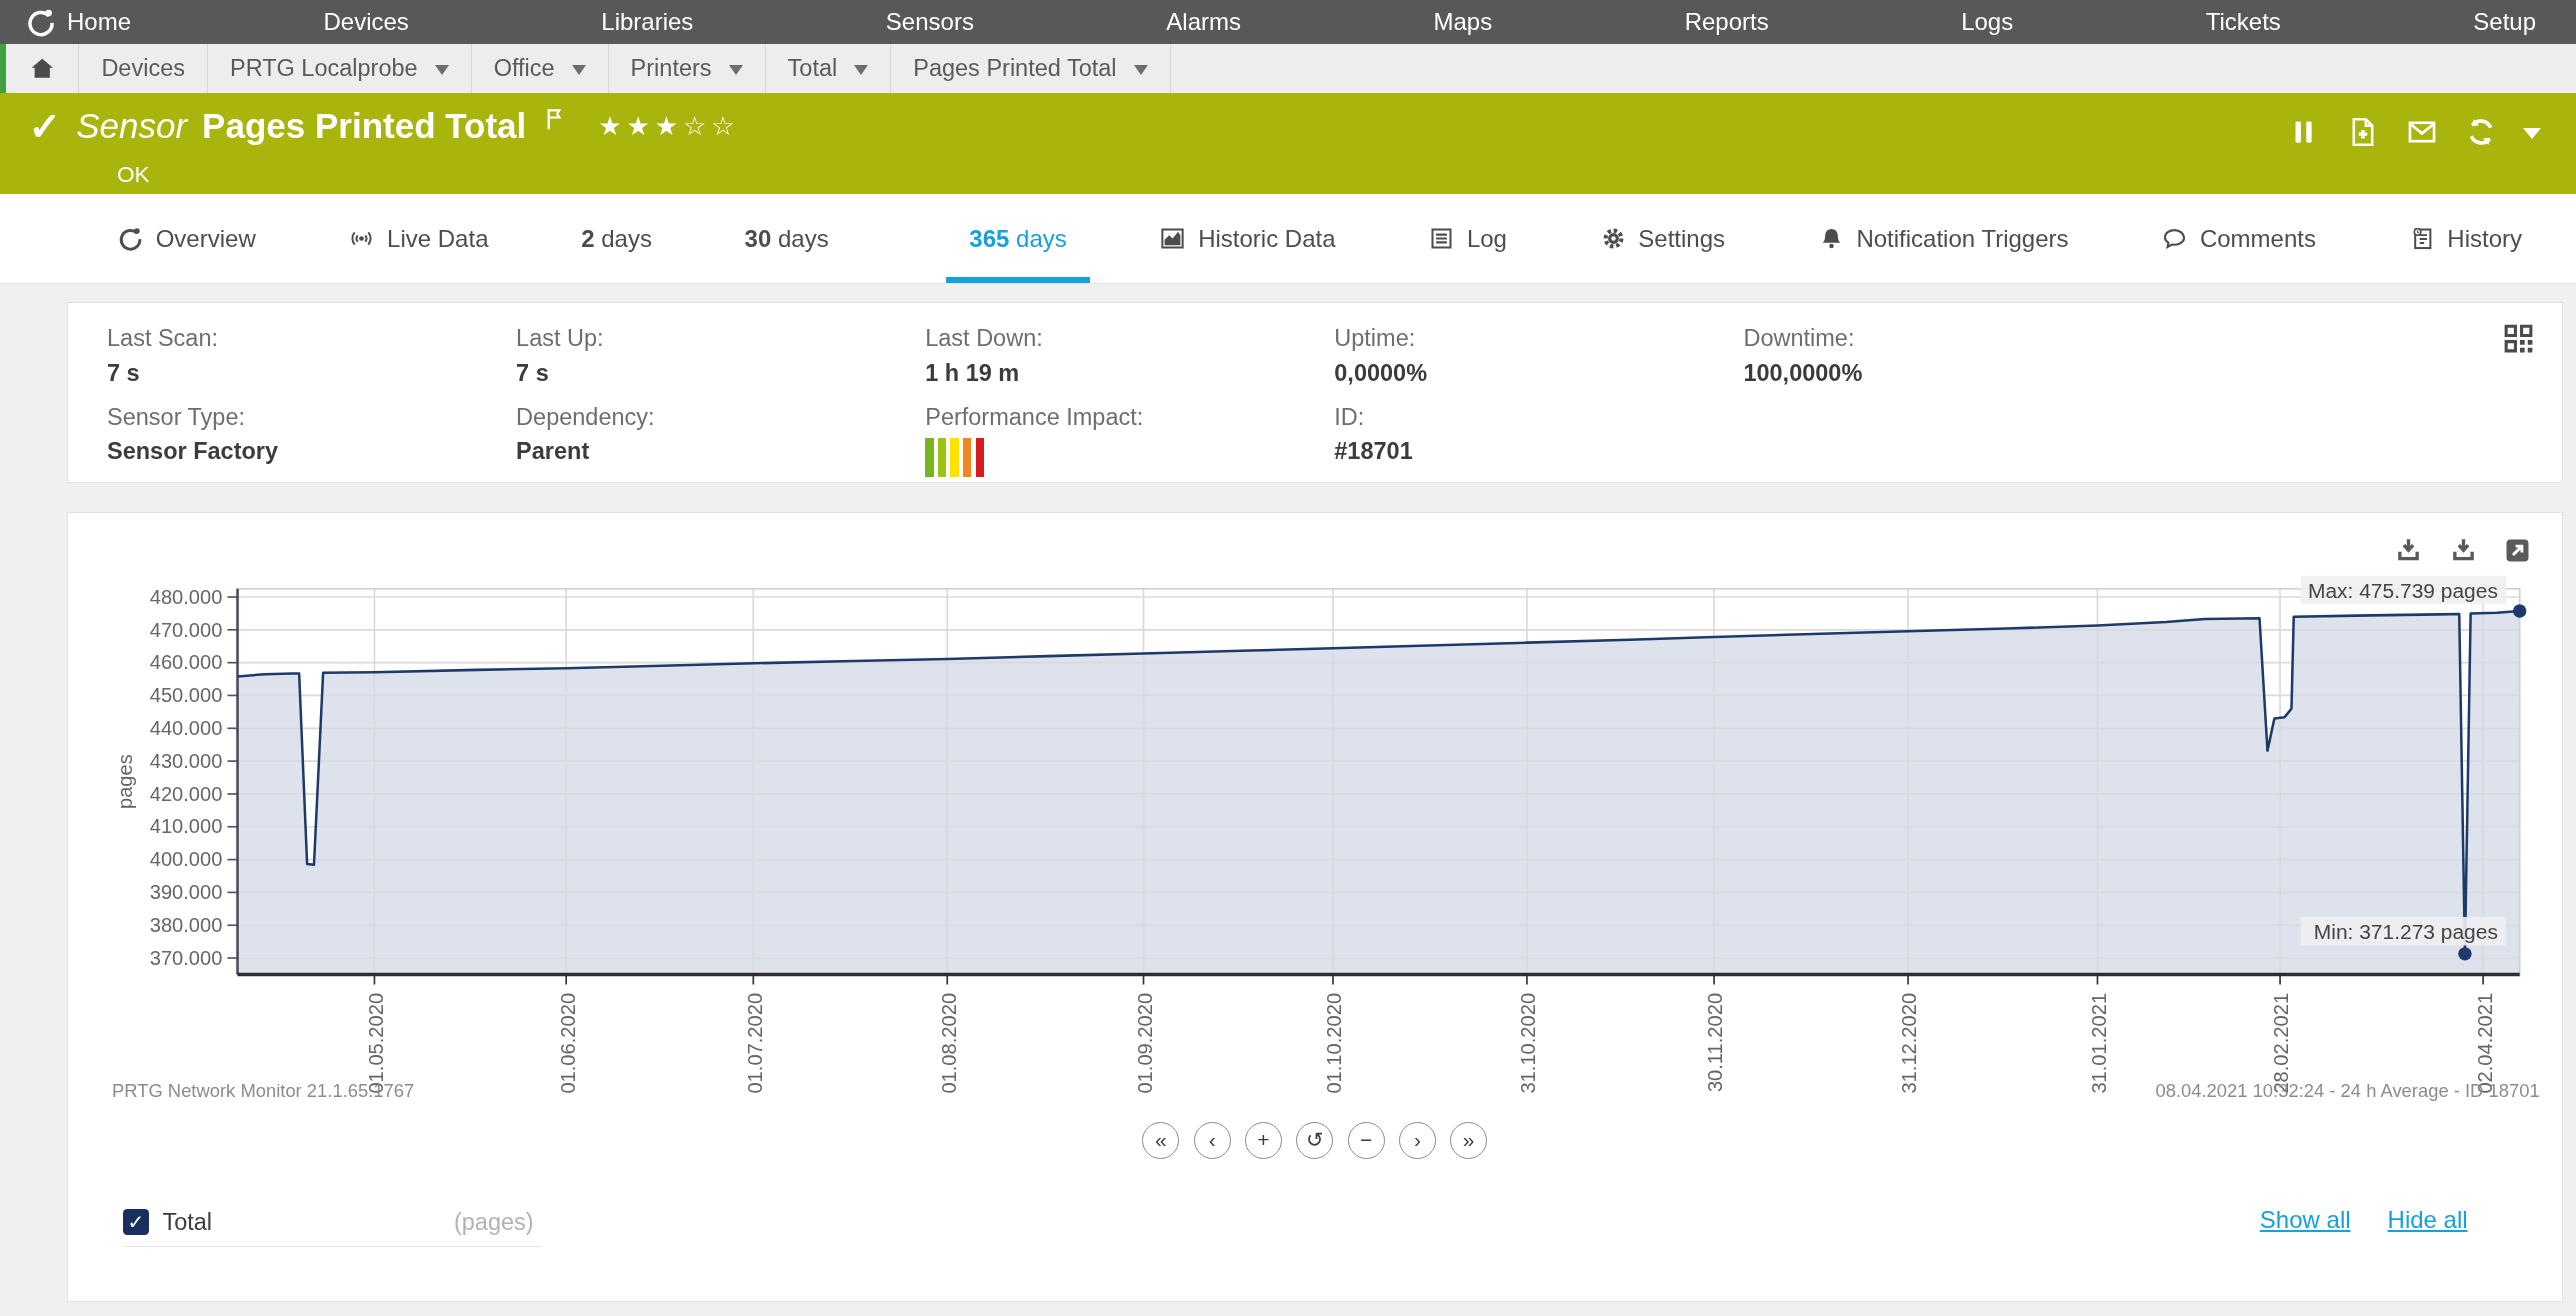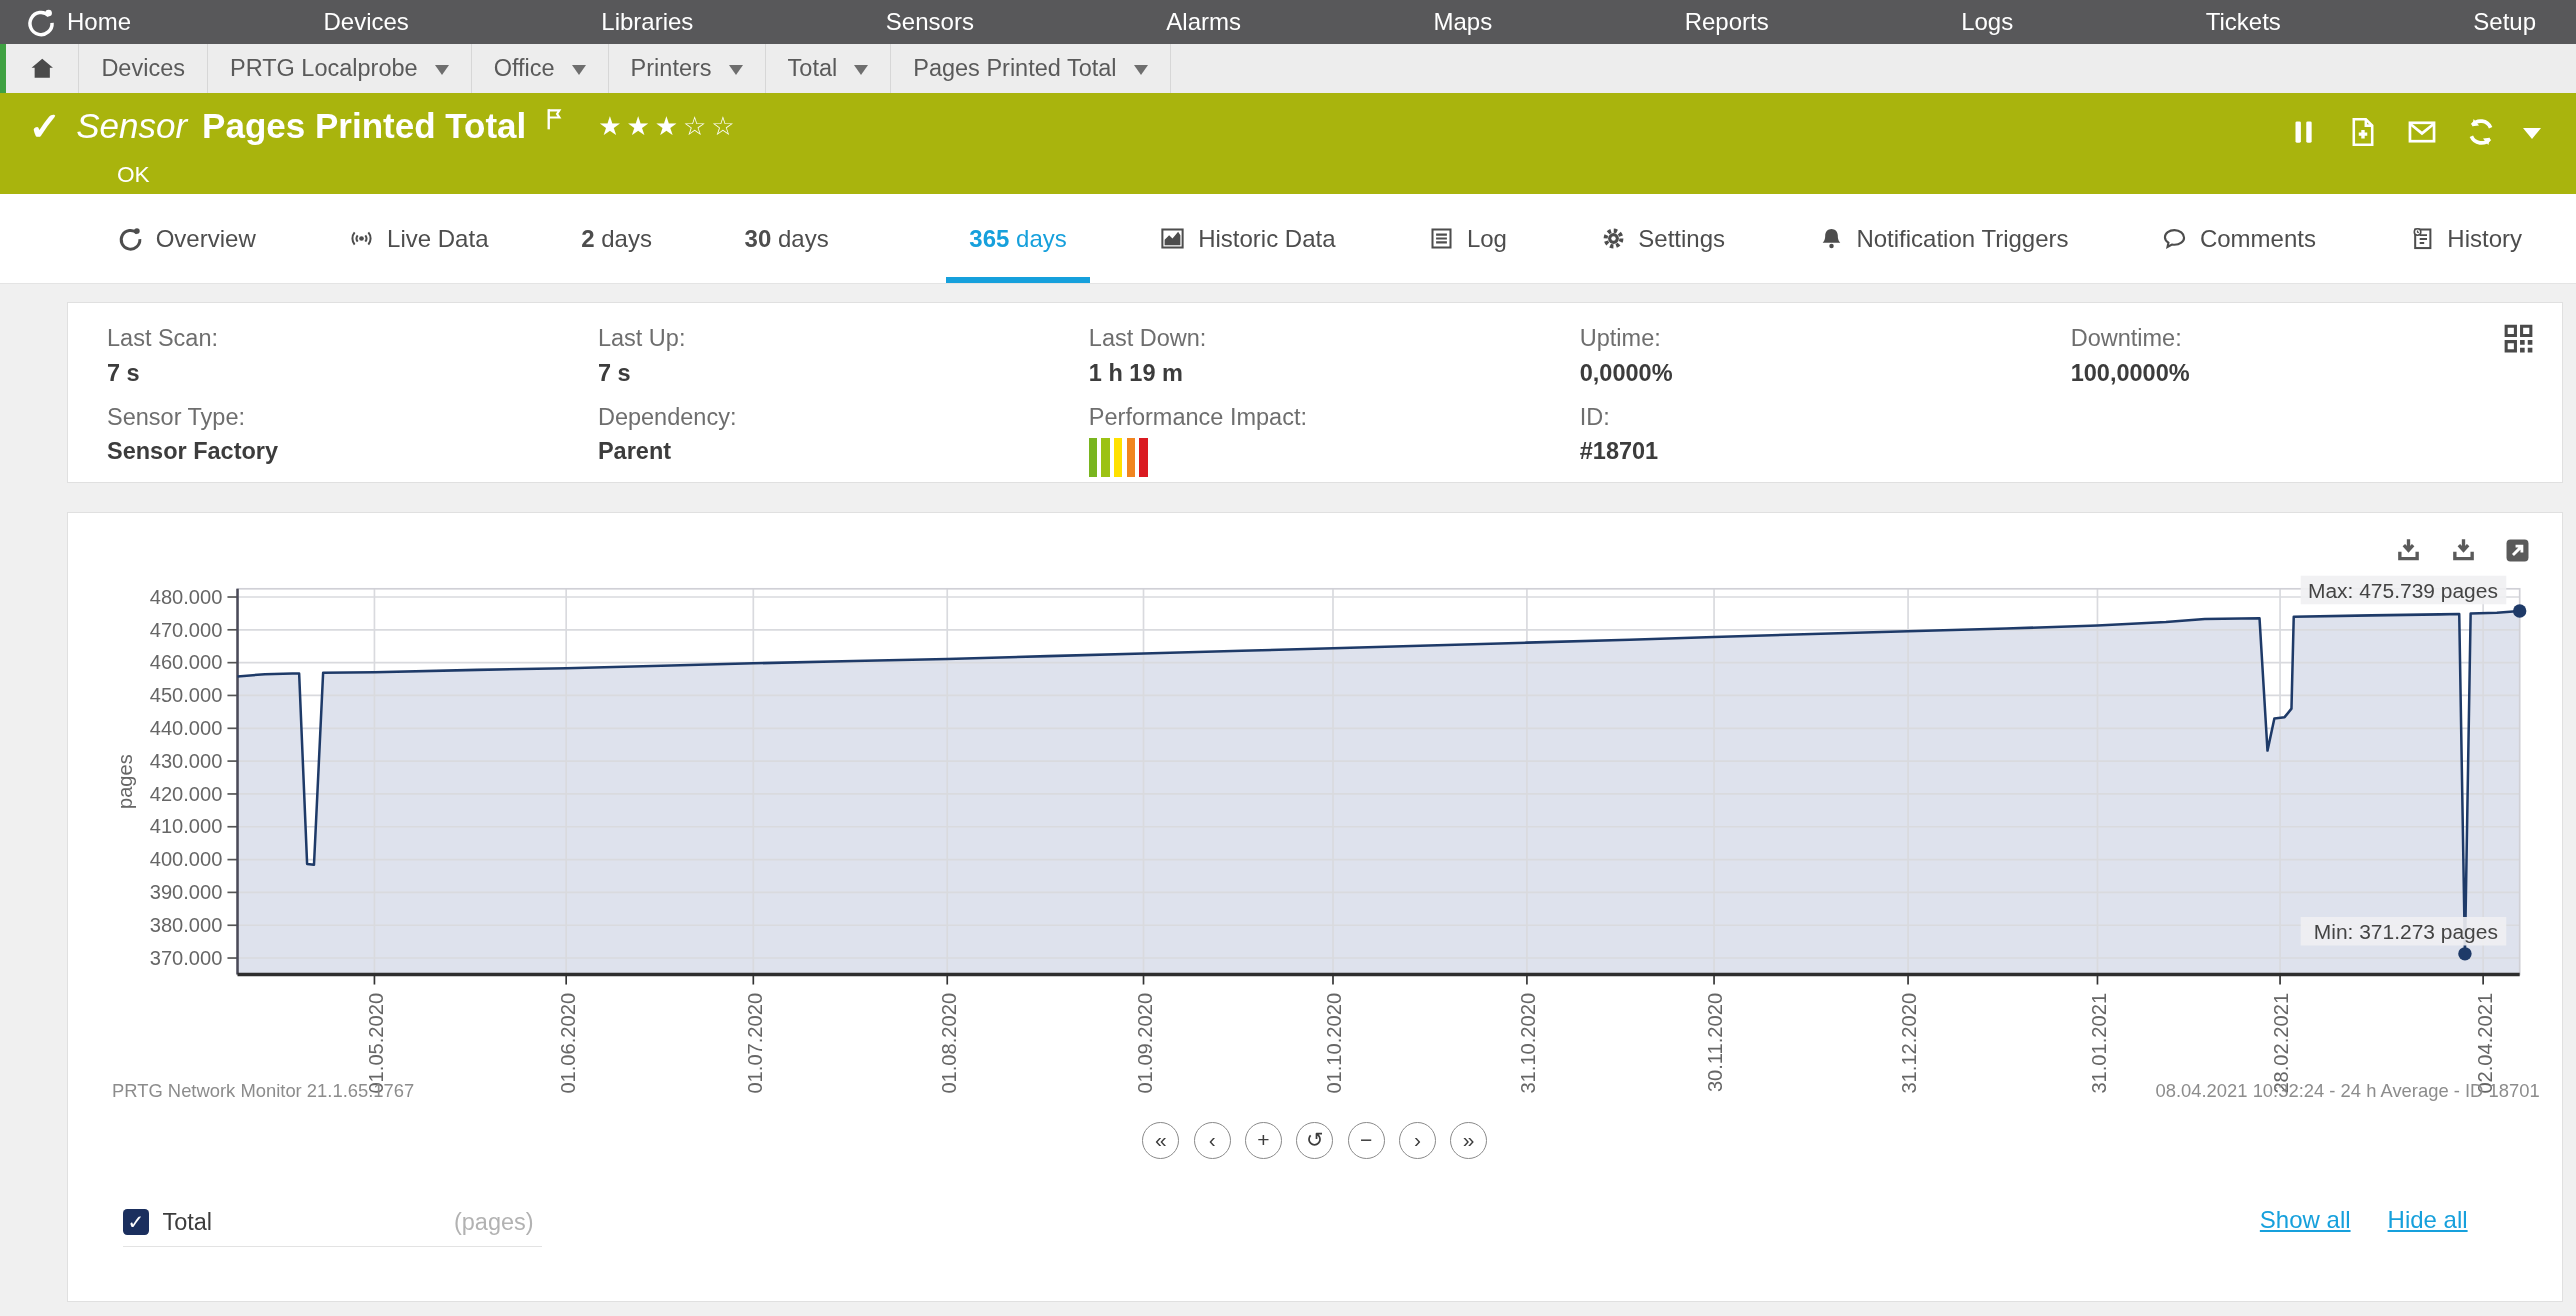--- a/index.html
+++ b/index.html
@@ -36,21 +36,21 @@
   .tab{display:flex;align-items:center;gap:11.7px;font-size:24px;color:#4d4d4d;position:relative;cursor:pointer;white-space:nowrap;}
   .tab .icon{font-size:27px;color:#4d4d4d;}
   .tab b{font-weight:700;}
   .tab.active{color:#16a0dc;margin-left:48px;}
   .tab.active::after{content:"";position:absolute;left:-23.5px;right:-23.5px;bottom:0;height:5.9px;background:#16a0dc;}
 
   
   .content{padding:18.4px 13.4px 0 67px;}
   .card{background:#fff;border:0.8px solid #e0e0e0;box-sizing:border-box;}
   .info-card{height:181px;position:relative;}
-  .info-grid{display:grid;grid-template-columns:repeat(5,1fr);padding-left:39px;}
+  .info-grid{display:grid;grid-template-columns:repeat(6,1fr);padding-left:39px;}
   .ig1{margin-top:22px;}
   .ig2{margin-top:17px;}
   .info-label{color:#6e6e6e;font-size:23.5px;margin-bottom:7.5px;}
   .info-value{color:#3c3c3c;font-size:23.5px;font-weight:700;}
   .impact{display:flex;gap:4.2px;height:39px;margin-top:1.7px;}
   .impact span{width:8.4px;display:block;}
   .qr{position:absolute;top:17px;right:25px;font-size:37px;color:#4a4a4a;cursor:pointer;}
 
   .chart-card{margin-top:28.5px;height:790px;position:relative;}
   .export-icons{position:absolute;top:22px;right:28.5px;display:flex;gap:23.5px;color:#5a5a5a;font-size:31px;}

